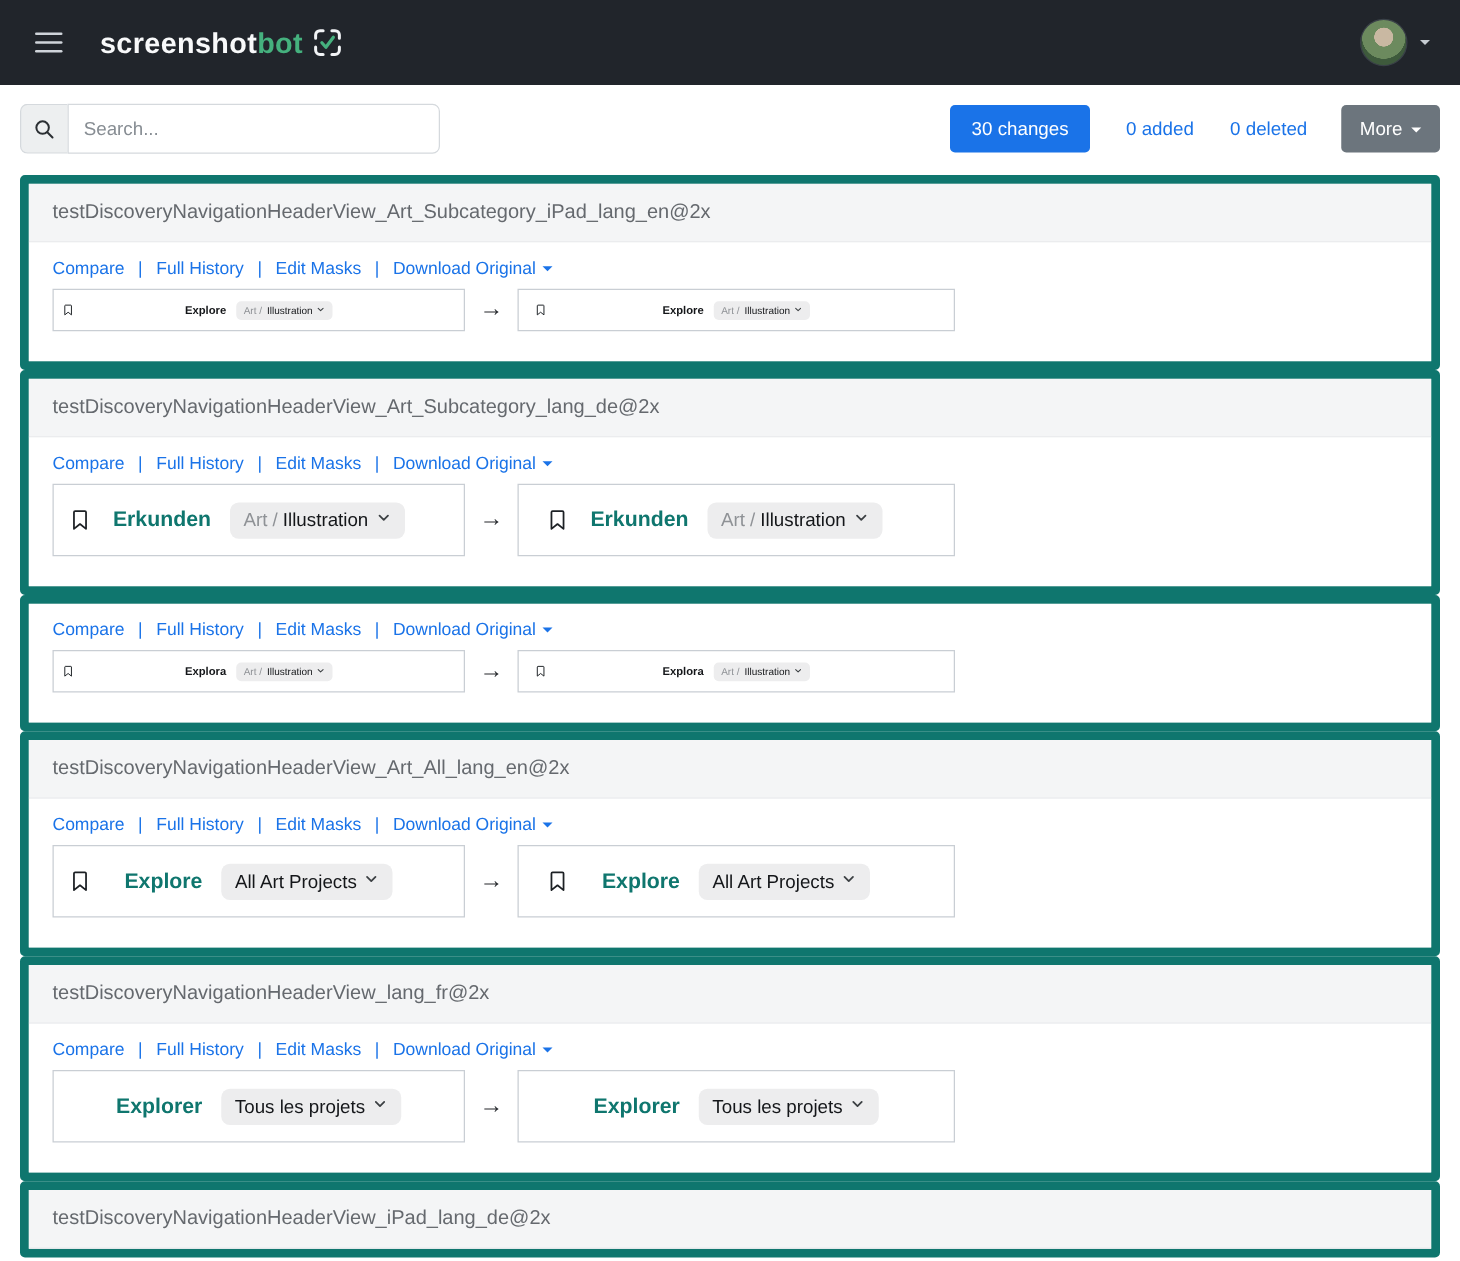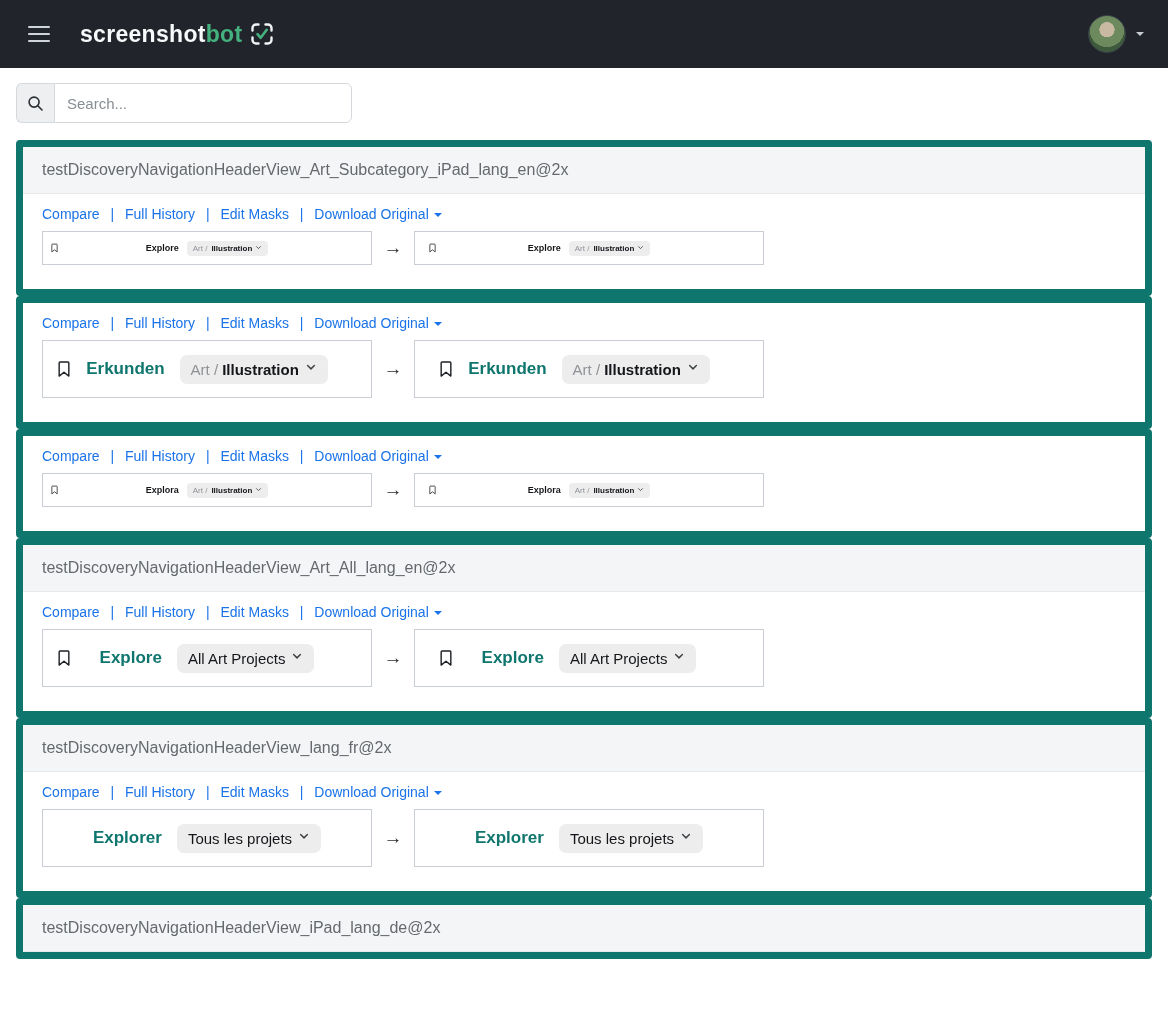--- a/index.html
+++ b/index.html
@@ -80,21 +80,21 @@
   .shots.small .bm svg { width:11px; height:11px; }
   .shots.small .thumb-left  .bm { left:6px; }
   .shots.small .thumb-right .bm { left:12px; }
   .shots.small .pill .chev { width:7px; height:7px; margin-left:3px; }
 
   .bm { position:absolute; top:50%; transform:translateY(-50%); display:flex; }
   .shot-content { display:flex; align-items:center; }
   .pill { background:#ededee; display:inline-flex; color:#141619;
     font-weight:500; white-space:nowrap; }
   .pill .prefix { color:#8f9296; font-weight:400; margin-right:4px; }
-  .pill .main.bold { font-weight:700; }
+  .pill .main.bold { font-weight:400; }
 </style>
 </head>
 <body>
 
 <header class="navbar">
   <div class="hamburger">
     <span></span>
       <span></span>
       <span></span>
   </div>
@@ -118,20 +118,26 @@
 <div class="toolbar">
   <div class="search-group">
     <span class="search-prepend">
       <svg width="17" height="17" viewBox="0 0 18 18" fill="none">
         <circle cx="7.5" cy="7.5" r="5.3" stroke="#2b2f33" stroke-width="1.7"></circle>
         <path d="M11.7 11.7l4.2 4.2" stroke="#2b2f33" stroke-width="1.7" stroke-linecap="round"></path>
       </svg>
     </span>
     <input class="search-input" type="text" placeholder="Search..." style="">
   </div>
+  <div class="toolbar-right">
+    <button class="btn btn-primary">30 changes</button>
+    <button class="btn btn-link">0 added</button>
+    <button class="btn btn-link">0 deleted</button>
+    <button class="btn btn-more"><span>More</span><span class="caret"></span></button>
+  </div>
 </div>
 
 <main class="cards" id="cards">
     <section class="card">
     <header class="card-header js-title">testDiscoveryNavigationHeaderView_Art_Subcategory_iPad_lang_en@2x</header>
     <div class="card-body">
       <nav class="card-links">
         <a>Compare</a>
         <span class="sep">|</span>
         <a>Full History</a>
@@ -173,20 +179,21 @@
               <svg class="chev" viewBox="0 0 16 16" fill="none">
                 <path d="M3.5 6L8 10.5L12.5 6" stroke="#3c4043" stroke-width="1.9" stroke-linecap="round" stroke-linejoin="round"></path>
               </svg>
             </span>
           </span>
         </div>
       </div>
     </div>
   </section>
     <section class="card">
+    <header class="card-header js-title">testDiscoveryNavigationHeaderView_Art_Subcategory_lang_de@2x</header>
     <div class="card-body">
       <nav class="card-links">
         <a>Compare</a>
         <span class="sep">|</span>
         <a>Full History</a>
         <span class="sep">|</span>
         <a>Edit Masks</a>
         <span class="sep">|</span>
         <a><span>Download Original</span><span class="caret dl-caret"></span></a>
       </nav>

